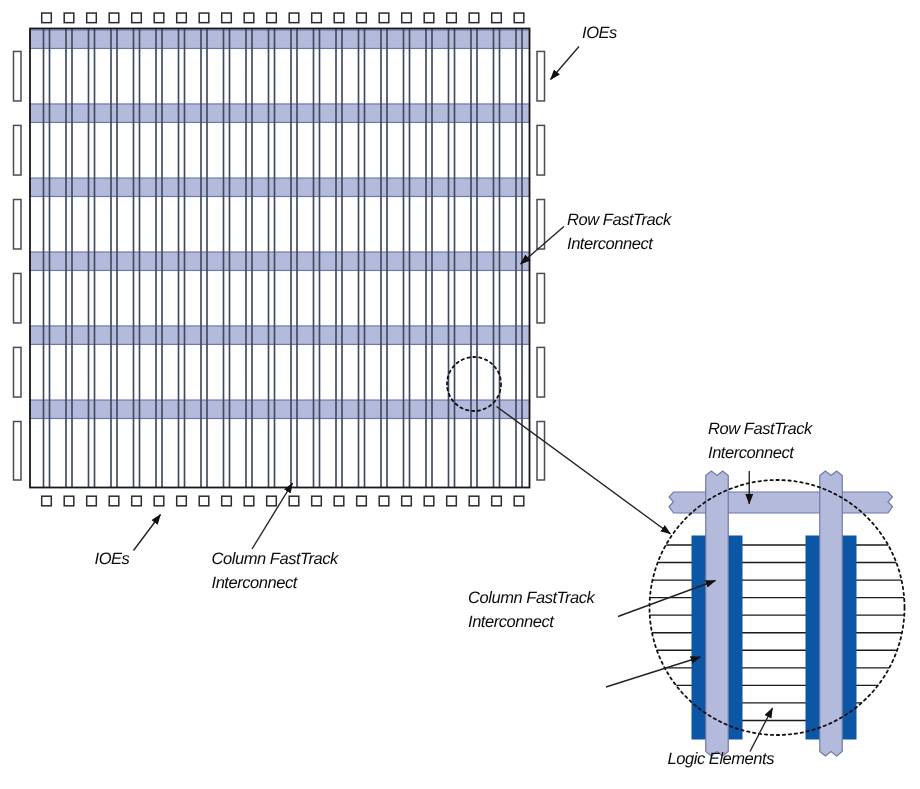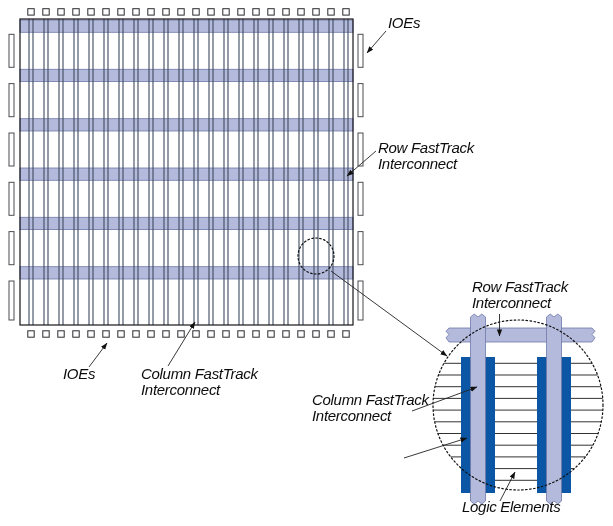--- a/index.html
+++ b/index.html
@@ -7,21 +7,21 @@
     position:relative;
     width:613px;height:526px;
     background:#ffffff;
     font-family:"Liberation Sans",sans-serif;
     overflow:hidden;
   }
   .stage svg{position:absolute;left:0;top:0;}
   .lbl{
     position:absolute;
     font-style:italic;
-    font-size:15px;
+    font-size:11px;
     line-height:15.5px;
     letter-spacing:-0.3px;
     color:#0c0c0c;
     white-space:pre-line;
   }
 </style>
 </head>
 <body>
 
 <div class="stage">
@@ -182,15 +182,15 @@
   <div class="lbl" style="left:388px;top:15px;">IOEs</div>
   <div class="lbl" style="left:378px;top:140px;">Row FastTrack
 Interconnect</div>
   <div class="lbl" style="left:63px;top:366px;">IOEs</div>
   <div class="lbl" style="left:141px;top:366px;">Column FastTrack
 Interconnect</div>
   <div class="lbl" style="left:472px;top:279px;">Row FastTrack
 Interconnect</div>
   <div class="lbl" style="left:312px;top:392px;">Column FastTrack
 Interconnect</div>
-  <div class="lbl" style="left:462px;top:499px;">Logic Elements</div>
+  <div class="lbl" style="left:445px;top:499px;">Logic Elements</div>
 
 </div>
 
 </body></html>

